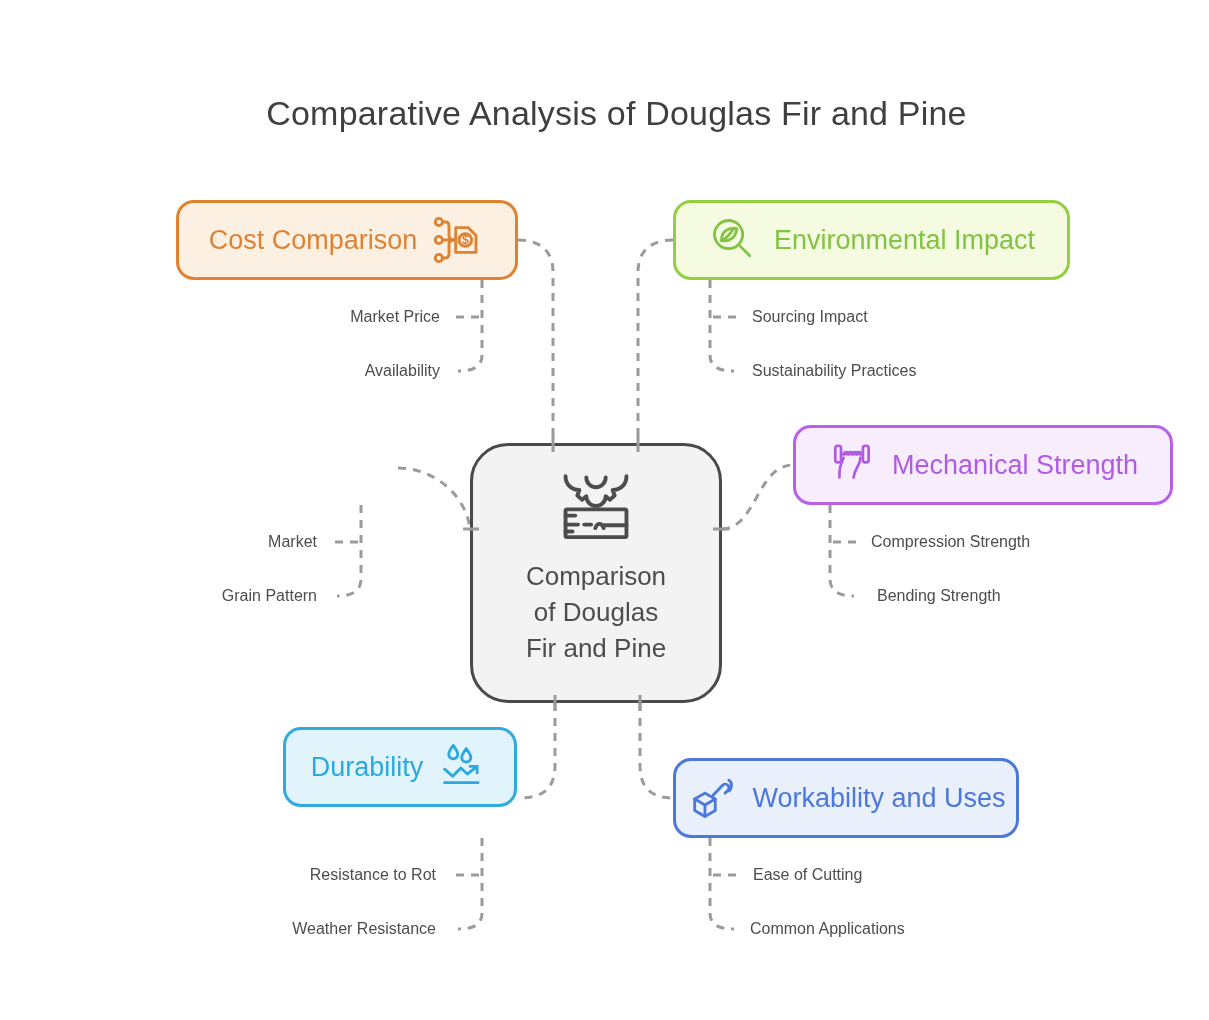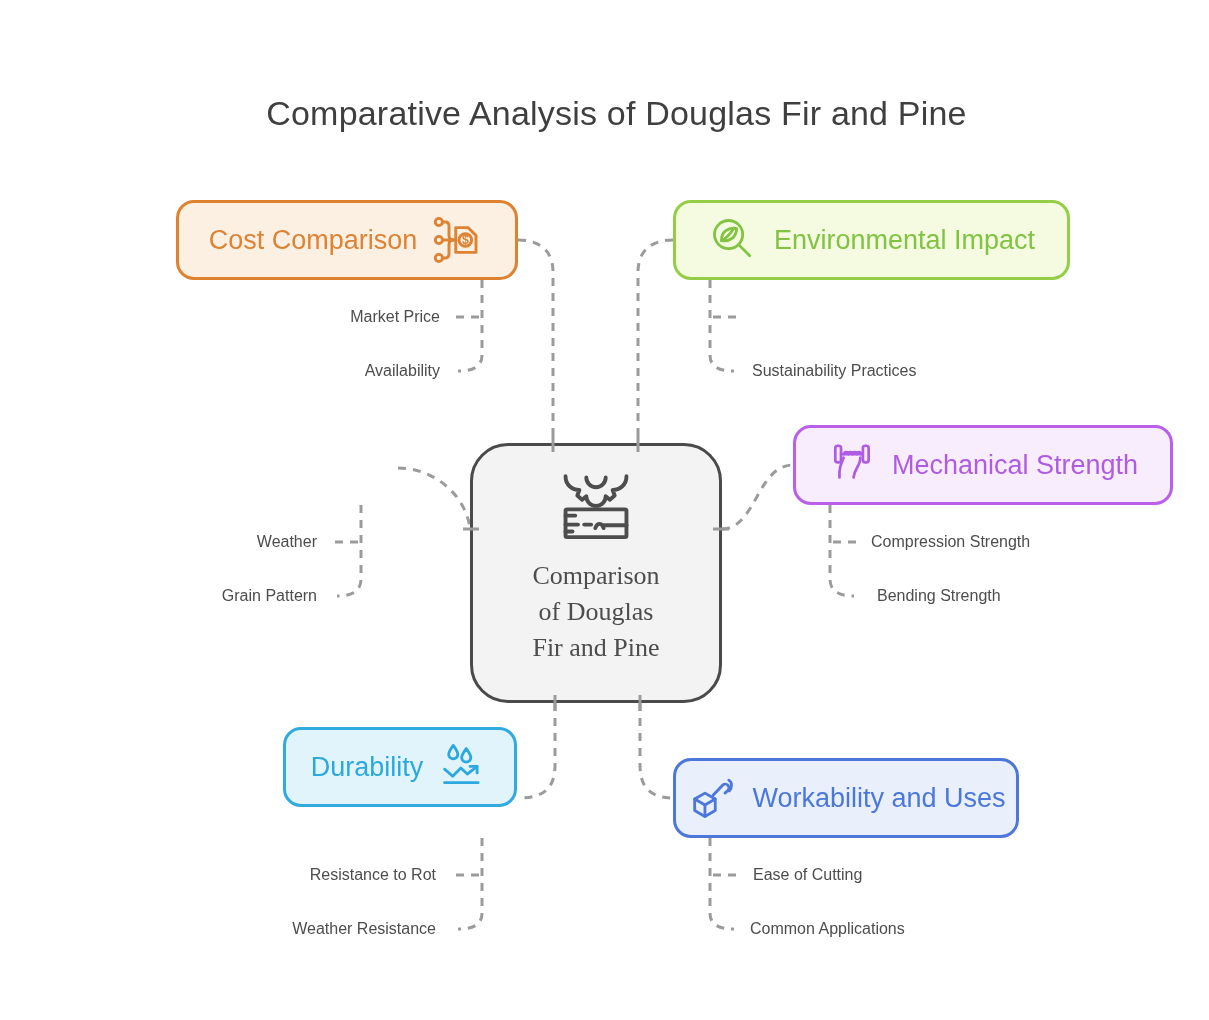--- a/index.html
+++ b/index.html
@@ -19,21 +19,21 @@
     border:3px solid var(--bd);background:var(--bg);color:var(--tx);
     border-radius:18px;display:flex;align-items:center;justify-content:center;gap:14px;
     font-size:27px;z-index:2;
   }
   .node .lbl{white-space:nowrap;}
   .node svg{display:block;}
   #center-node{
     position:absolute;left:470px;top:443px;width:252px;height:260px;box-sizing:border-box;
     border:3px solid #4a4a4a;background:#f3f3f3;border-radius:38px;z-index:2;
     display:flex;flex-direction:column;align-items:center;justify-content:flex-start;
-    padding-top:26px;color:#4d4d4d;font-family:Liberation Serif, serif;
+    padding-top:26px;color:#4d4d4d;
   }
   #center-node .ctext{margin-top:10px;text-align:center;font-size:26px;line-height:36px;color:#4d4d4d;}
   .sub{
     position:absolute;transform:translateY(-50%);font-size:16px;color:#4d4d4d;
     white-space:nowrap;z-index:2;
   }
   .sub.r{text-align:right;}
   .topstubs{z-index:3;}
 </style>
 </head>
@@ -155,22 +155,23 @@
     </span>
     <div class="ctext">
       <div>Comparison</div>
       <div>of Douglas</div>
       <div>Fir and Pine</div>
     </div>
   </div>
 
   <div class="sub r" style="right:769px;top:317px;">Market Price</div>
   <div class="sub r" style="right:769px;top:371px;">Availability</div>
+  <div class="sub" style="left:752px;top:317px;">Sourcing Impact</div>
   <div class="sub" style="left:752px;top:371px;">Sustainability Practices</div>
-  <div class="sub r" style="right:892px;top:542px;">Weather</div>
+  <div class="sub r" style="right:892px;top:542px;">Market</div>
   <div class="sub r" style="right:892px;top:596px;">Grain Pattern</div>
   <div class="sub" style="left:871px;top:542px;">Compression Strength</div>
   <div class="sub" style="left:877px;top:596px;">Bending Strength</div>
   <div class="sub r" style="right:773px;top:875px;">Resistance to Rot</div>
   <div class="sub r" style="right:773px;top:929px;">Weather Resistance</div>
   <div class="sub" style="left:753px;top:875px;">Ease of Cutting</div>
   <div class="sub" style="left:750px;top:929px;">Common Applications</div>
 
   <svg class="layer topstubs" viewBox="0 0 1209 1020">
     <path class="stub" d="M553 436 V452"></path>

